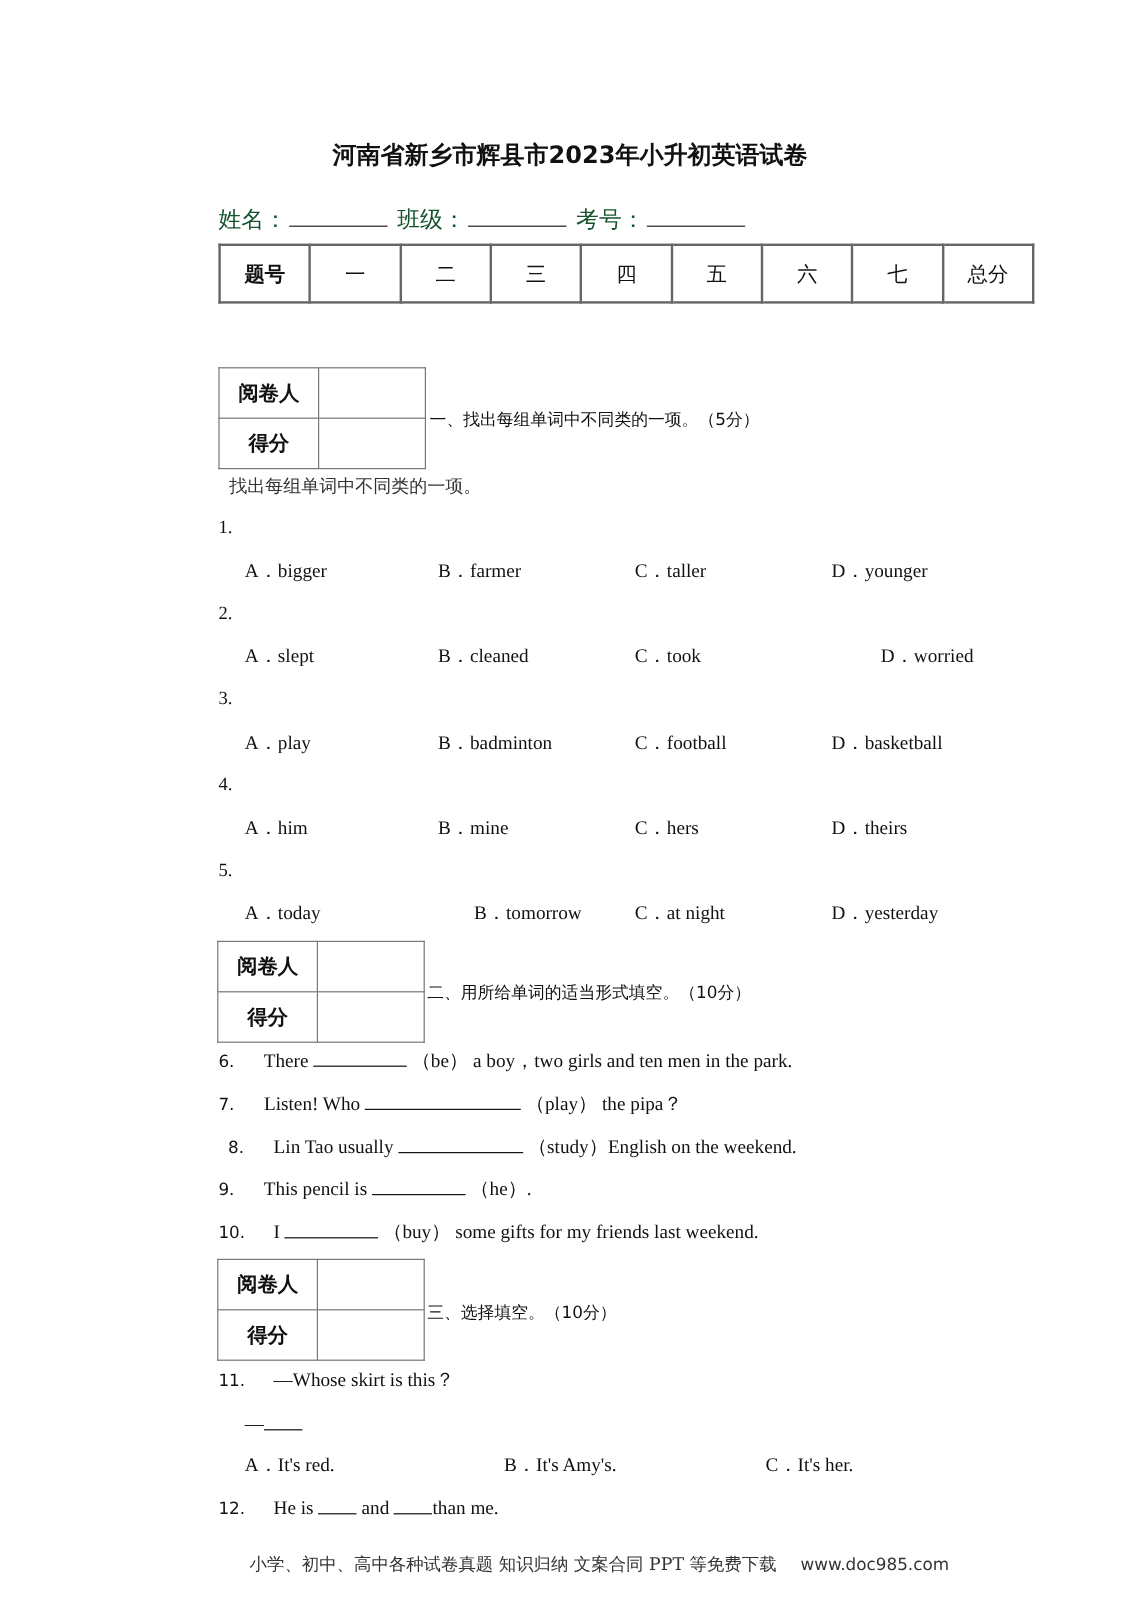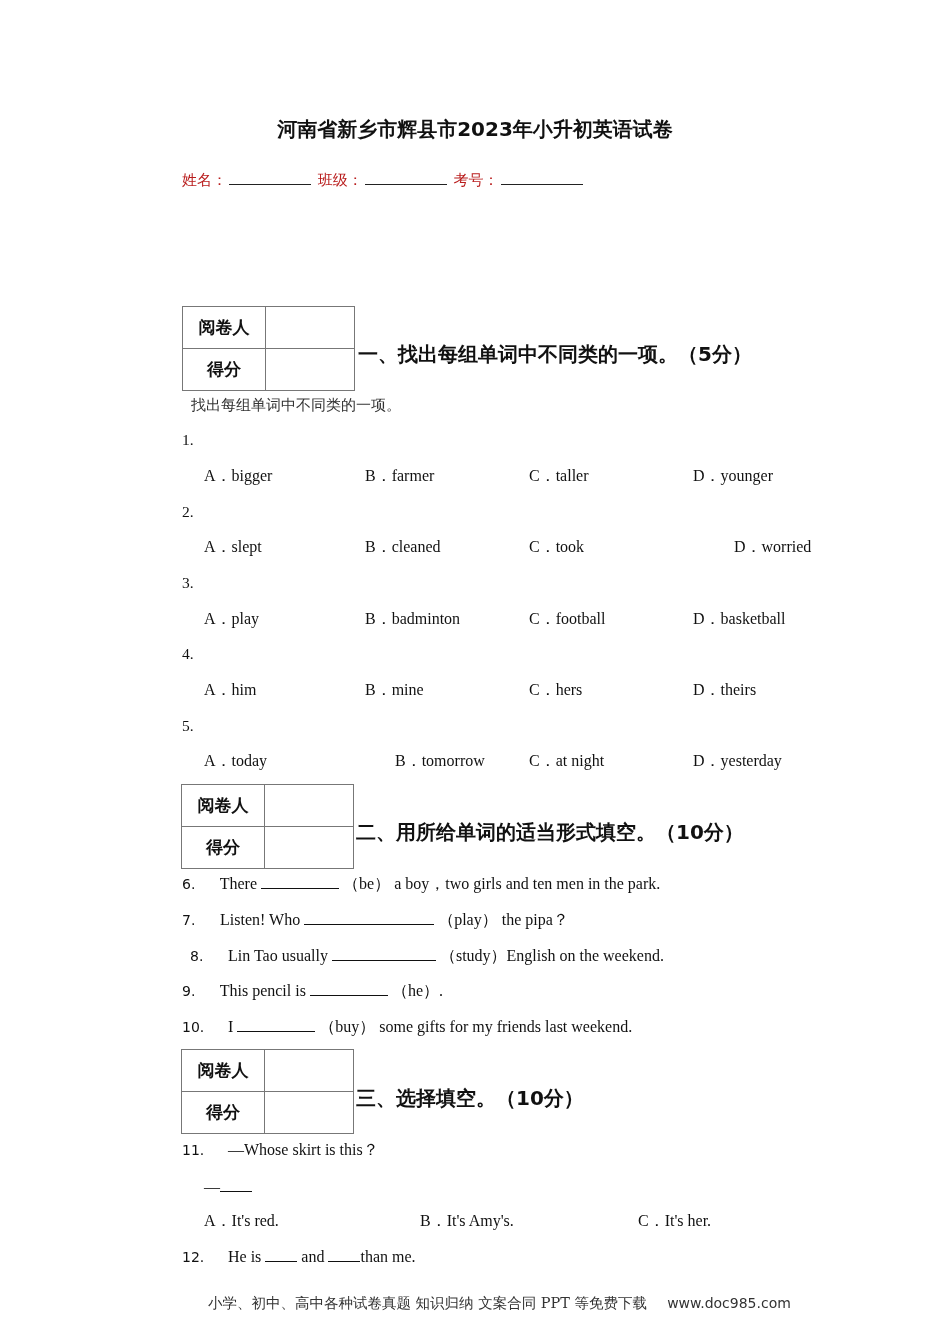--- a/index.html
+++ b/index.html
@@ -1,32 +1,32 @@
 <!DOCTYPE html>
 <html><head>
 <meta charset="utf-8">
 <style>
   html, body { margin: 0; padding: 0; background: #ffffff; }
   body { width: 950px; height: 1344px; position: relative; overflow: hidden; color: #111; font-family: "Liberation Serif", "DejaVu Serif", serif; }
   .abs { position: absolute; }
   .title { left: 0; width: 950px; top: 116px; text-align: center; font-family: "DejaVu Sans", sans-serif; font-weight: bold; font-size: 20px; letter-spacing: 0px; color: #111; }
-  .info { left: 182px; top: 170px; font-size: 15px; font-family: "DejaVu Serif", serif; color: #b91c1c; white-space: nowrap; }
+  .info { left: 182px; top: 170px; font-size: 19px; font-family: "DejaVu Serif", serif; color: #14532d; white-space: nowrap; }
   .info .blank { display: inline-block; width: 82px; border-bottom: 1px solid #222; height: 14px; vertical-align: baseline; margin: 0 2px; }
 
   table.score { position: absolute; left: 182px; top: 203px; border-collapse: collapse; width: 680px; border: 2px solid #555; }
   table.score td { border: 2px solid #666; height: 46px; text-align: center; font-family: "DejaVu Sans", sans-serif; font-size: 17px; padding: 0; width: 75px; }
   table.score td.hdr { font-weight: bold; }
   table.score td.num { font-weight: normal; }
 
   .grader { position: absolute; border-collapse: collapse; }
   .grader td { border: 1px solid #777; height: 41px; font-family: "DejaVu Sans", sans-serif; font-weight: bold; font-size: 17px; text-align: center; padding: 0; }
   .grader td.lbl { width: 82px; }
   .grader td.box { width: 88px; }
 
-  .sec-head { font-family: "DejaVu Sans", sans-serif; font-weight: bold; font-size: 20px; white-space: nowrap; }
+  .sec-head { font-family: "DejaVu Sans", sans-serif; font-weight: normal; font-size: 14px; white-space: nowrap; }
   .instr { font-family: "DejaVu Serif", serif; font-size: 15px; color: #333; }
   .qnum { font-size: 15.5px; }
   .opt { font-size: 16px; white-space: nowrap; }
   .fill { font-size: 16px; white-space: nowrap; }
   .fill .n { display: inline-block; width: 34px; font-family: "DejaVu Sans", sans-serif; font-size: 14px; }
   .u { display: inline-block; border-bottom: 1px solid #111; height: 14px; vertical-align: baseline; }
   .footer { left: 208px; top: 1294px; font-size: 14.5px; color: #333; font-family: "DejaVu Serif", serif; white-space: nowrap; }
   .footer .site { font-family: "DejaVu Sans", sans-serif; margin-left: 20px; font-size: 14px; }
 </style>
 </head>
@@ -35,20 +35,31 @@
 <div class="abs title">河南省新乡市辉县市2023年小升初英语试卷</div>
 
 <div class="abs info">
   <span>姓名：</span><span class="blank"></span>
   <span>班级：</span><span class="blank"></span>
   <span>考号：</span><span class="blank"></span>
 </div>
 
 <table class="score">
   <tbody>
+      <tr>
+    <td class="hdr">题号</td>
+    <td class="num">一</td>
+    <td class="num">二</td>
+    <td class="num">三</td>
+    <td class="num">四</td>
+    <td class="num">五</td>
+    <td class="num">六</td>
+    <td class="num">七</td>
+    <td class="num">总分</td>
+  </tr>
 </tbody>
   </table>
 
 <table class="grader" style="left:182px; top:306px;">
   <tbody>
       <tr>
         <td class="lbl">阅卷人</td>
         <td class="box"></td>
       </tr>
   <tr>

